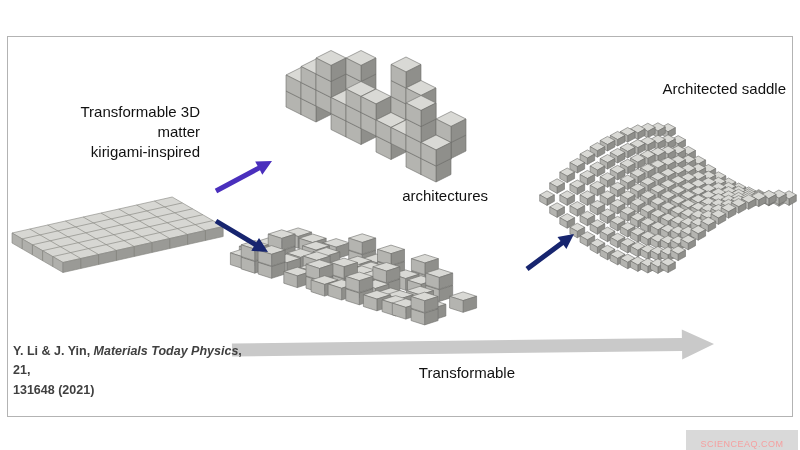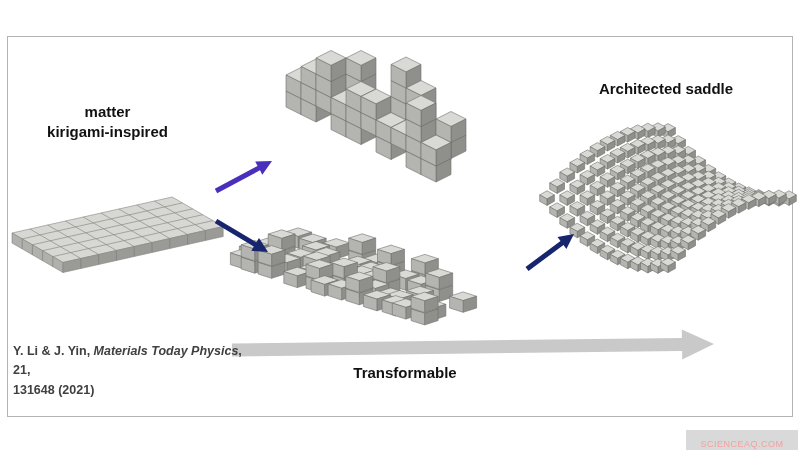--- a/index.html
+++ b/index.html
@@ -1,20 +1,20 @@
 <!DOCTYPE html>
 <html><head>
 <meta charset="utf-8">
 <style>
   *{margin:0;padding:0;box-sizing:border-box}
   html,body{width:800px;height:450px;background:#ffffff;overflow:hidden;position:relative;
     font-family:"Liberation Sans",sans-serif;color:#111}
   .frame{position:absolute;left:7px;top:36px;width:786px;height:381px;border:1px solid #b3b3b3;z-index:0}
   #fig-svg{position:absolute;left:0;top:0;z-index:1}
-  .lbl{position:absolute;z-index:2;font-weight:bold;font-size:15px;line-height:20px;text-align:center;color:#111}
+  .lbl{position:absolute;z-index:2;font-weight:normal;font-size:15px;line-height:20px;text-align:right;color:#111}
   .lbl-left{left:15px;top:102px;width:185px}
   .lbl-center{left:288px;top:186px;width:200px}
   .lbl-right{left:546px;top:79px;width:240px}
   .lbl-meta{left:295px;top:363px;width:220px;font-size:15px}
   .citation{position:absolute;z-index:2;left:13px;top:342px;width:238px;
     font-weight:bold;font-size:12.5px;line-height:1.55;color:#404040;text-align:left}
   .watermark{position:absolute;z-index:3;left:686px;top:430px;width:112px;height:28px;
     background:rgba(170,170,170,0.45);color:#f5a0a0;font-size:9px;letter-spacing:0.5px;
     display:flex;align-items:center;justify-content:center}
 </style>
@@ -905,25 +905,27 @@
     </g>
   <g id="arrow-navy2">
       <polygon points="528.5,271.0 563.5,245.0 566.4,249.0 574.0,234.0 557.5,236.9 560.5,241.0 525.5,267.0" fill="#17256f"></polygon>
     </g>
   <g id="arrow-meta">
       <polygon points="232.1,356.5 682.1,350.9 682.2,359.4 714.0,344.0 681.8,329.4 681.9,337.9 231.9,343.5" fill="#c9c9c9"></polygon>
     </g>
 </svg>
 
 <div class="lbl lbl-left">
+  <div>Transformable 3D</div>
   <div>matter</div>
   <div>kirigami-inspired</div>
 </div>
 
 <div class="lbl lbl-center">
+  <div>architectures</div>
 </div>
 
 <div class="lbl lbl-right">Architected saddle</div>
 
 <div class="lbl lbl-meta">Transformable</div>
 
 <div class="citation">
   <span>Y. Li &amp; J. Yin, </span><i>Materials Today Physics</i><span>, 21,</span><br>
   <span>131648 (2021)</span>
 </div>

